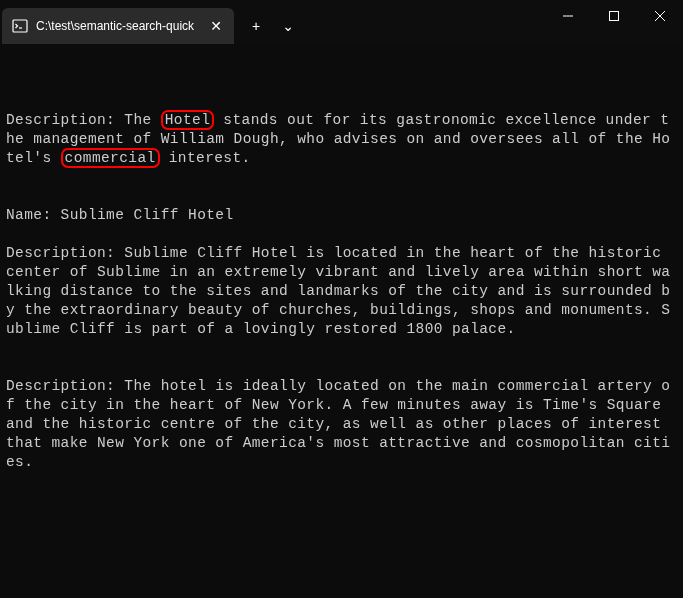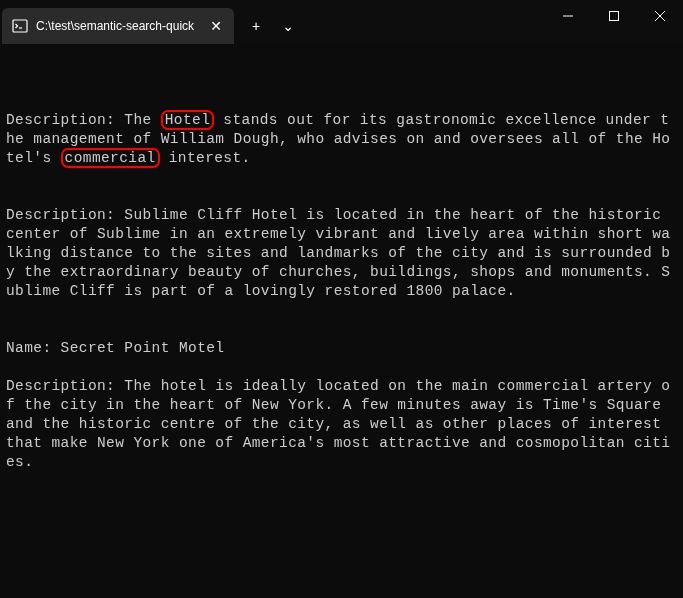--- a/index.html
+++ b/index.html
@@ -149,20 +149,20 @@
       </svg>
     </div>
   </div>
 </div>
 
 <div class="terminal-content">
 <span class="terminal-block"></span>
 <span class="terminal-block"></span>
 <span class="terminal-block"><span>Description: The </span><span class="highlight">Hotel</span><span> stands out for its gastronomic excellence under the management of William Dough, who advises on and oversees all of the Hotel's </span><span class="highlight">commercial</span><span> interest.</span></span>
 <span class="terminal-block"></span>
+<span class="terminal-block">Name: Sublime Cliff Hotel</span>
 <span class="terminal-block">Description: Sublime Cliff Hotel is located in the heart of the historic center of Sublime in an extremely vibrant and lively area within short walking distance to the sites and landmarks of the city and is surrounded by the extraordinary beauty of churches, buildings, shops and monuments. Sublime Cliff is part of a lovingly restored 1800 palace.</span>
 <span class="terminal-block"></span>
-<span class="terminal-block">Name: Secret Point Motel</span>
 <span class="terminal-block">Description: The hotel is ideally located on the main commercial artery of the city in the heart of New York. A few minutes away is Time's Square and the historic centre of the city, as well as other places of interest that make New York one of America's most attractive and cosmopolitan cities.</span>
 <span class="terminal-block"></span>
 
 
 </div>
 
 </body></html>

